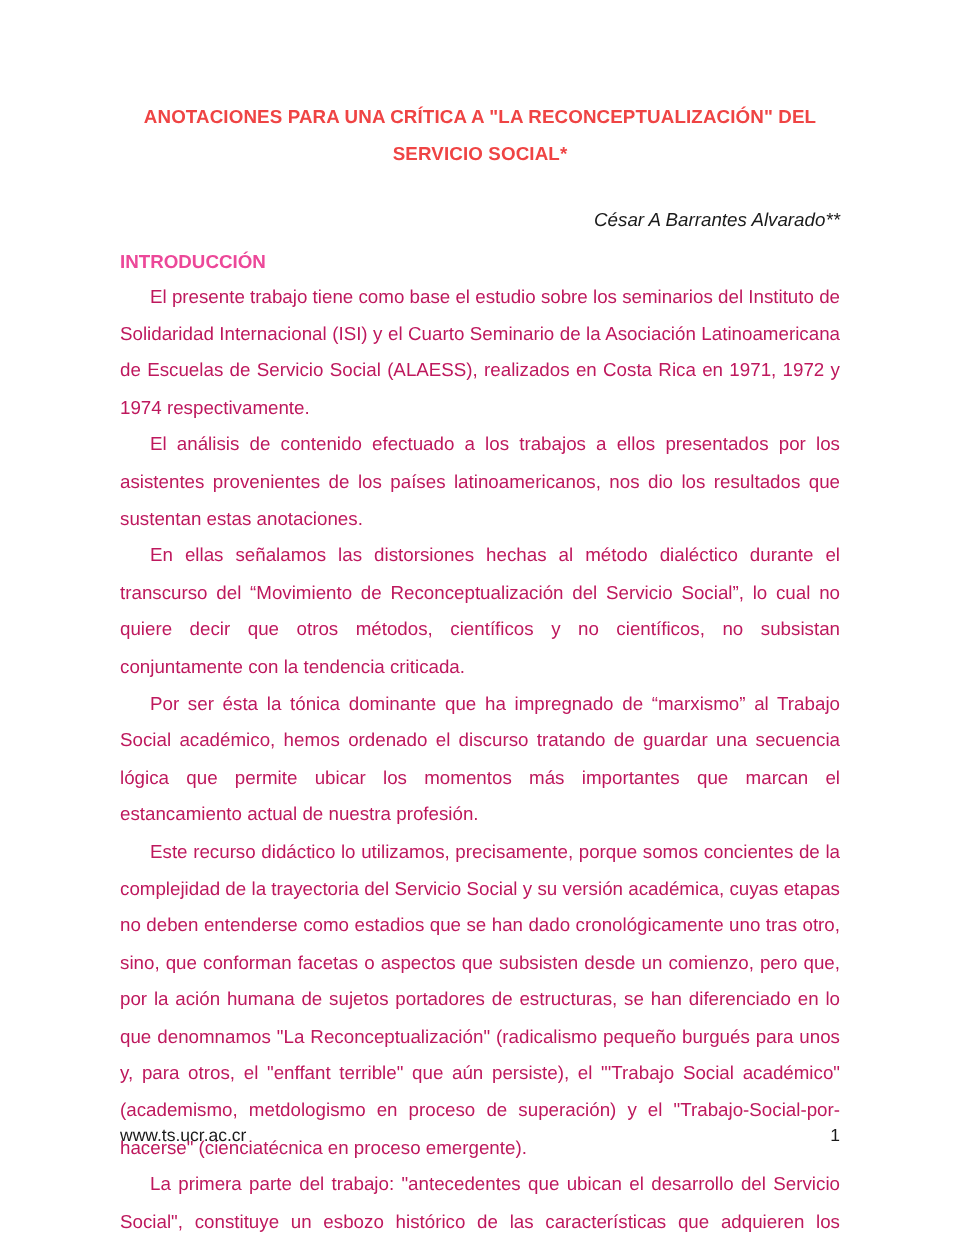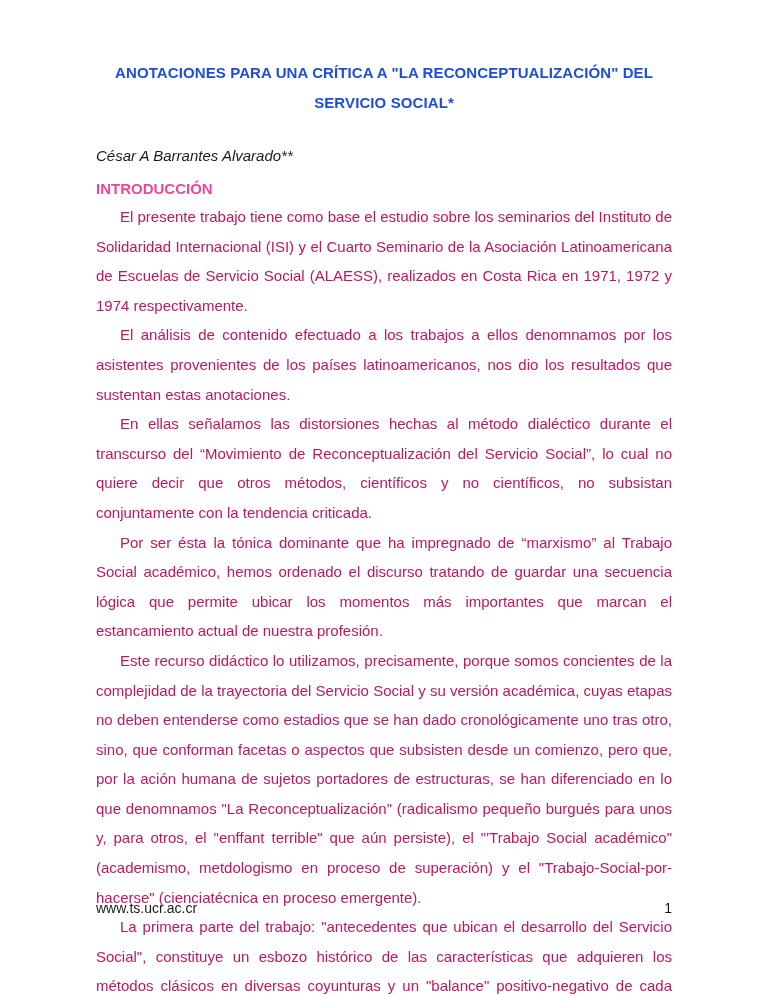--- a/index.html
+++ b/index.html
@@ -28,40 +28,40 @@
   .content {
     position: absolute;
     left: 96px;
     top: 0;
     width: 576px;
   }
 
   
   .doc-title {
     margin: 0;
-    padding-top: 58px;
+    padding-top: 79px;
     font-size: 15px;
     font-weight: bold;
     line-height: 30px;
     text-align: center;
     letter-spacing: 0.1px;
-    color: #1d4ed8;
+    color: #ef4444;
   }
 
   .title-line {
     display: block;
   }
 
   
   .author {
     margin: 0;
     padding-top: 27px;
     font-size: 15px;
     font-style: italic;
-    text-align: left;
+    text-align: right;
     line-height: 22px;
     color: #1a1a1a;
   }
 
   
   .section-heading {
     margin: 0;
     padding-top: 8px;
     font-size: 15px;
     font-weight: bold;
@@ -120,21 +120,21 @@
       <span class="title-line">ANOTACIONES PARA UNA CRÍTICA A "LA RECONCEPTUALIZACIÓN" DEL</span>
       <span class="title-line">SERVICIO SOCIAL*</span>
     </h1>
 
     <p class="author">César A Barrantes Alvarado**</p>
 
     <h2 class="section-heading">INTRODUCCIÓN</h2>
 
     <div class="body-text">
       <p class="para">El presente trabajo tiene como base el estudio sobre los seminarios del Instituto de Solidaridad Internacional (ISI) y el Cuarto Seminario de la Asociación Latinoamericana de Escuelas de Servicio Social (ALAESS), realizados en Costa Rica en 1971, 1972 y 1974 respectivamente.</p>
-      <p class="para">El análisis de contenido efectuado a los trabajos a ellos denomnamos por los asistentes provenientes de los países latinoamericanos, nos dio los resultados que sustentan estas anotaciones.</p>
+      <p class="para">El análisis de contenido efectuado a los trabajos a ellos presentados por los asistentes provenientes de los países latinoamericanos, nos dio los resultados que sustentan estas anotaciones.</p>
       <p class="para">En ellas señalamos las distorsiones hechas al método dialéctico durante el transcurso del “Movimiento de Reconceptualización del Servicio Social”, lo cual no quiere decir que otros métodos, científicos y no científicos, no subsistan conjuntamente con la tendencia criticada.</p>
       <p class="para">Por ser ésta la tónica dominante que ha impregnado de “marxismo” al Trabajo Social académico, hemos ordenado el discurso tratando de guardar una secuencia  lógica que permite ubicar los momentos más importantes que marcan el estancamiento actual de nuestra profesión.</p>
       <p class="para">Este recurso didáctico lo utilizamos, precisamente, porque somos concientes de la complejidad de la trayectoria del Servicio Social y su versión académica, cuyas etapas no deben entenderse como estadios que se han dado cronológicamente uno tras otro, sino, que conforman facetas o aspectos que subsisten desde un comienzo, pero que, por la ación humana de sujetos portadores de estructuras, se han diferenciado en lo que denomnamos "La Reconceptualización" (radicalismo pequeño burgués para unos y, para otros, el "enffant terrible" que aún persiste), el "'Trabajo Social académico" (academismo, metdologismo en proceso de superación) y el "Trabajo-Social-por-hacerse" (cienciatécnica en proceso emergente).</p>
       <p class="para">La primera parte del trabajo: "antecedentes que ubican el desarrollo del Servicio Social", constituye un esbozo histórico de las características que adquieren los métodos clásicos en diversas coyunturas y un "balance" positivo-negativo de cada uno de ellos.</p>
 
     </div>
 
   </div>
 
   <div class="footer">

